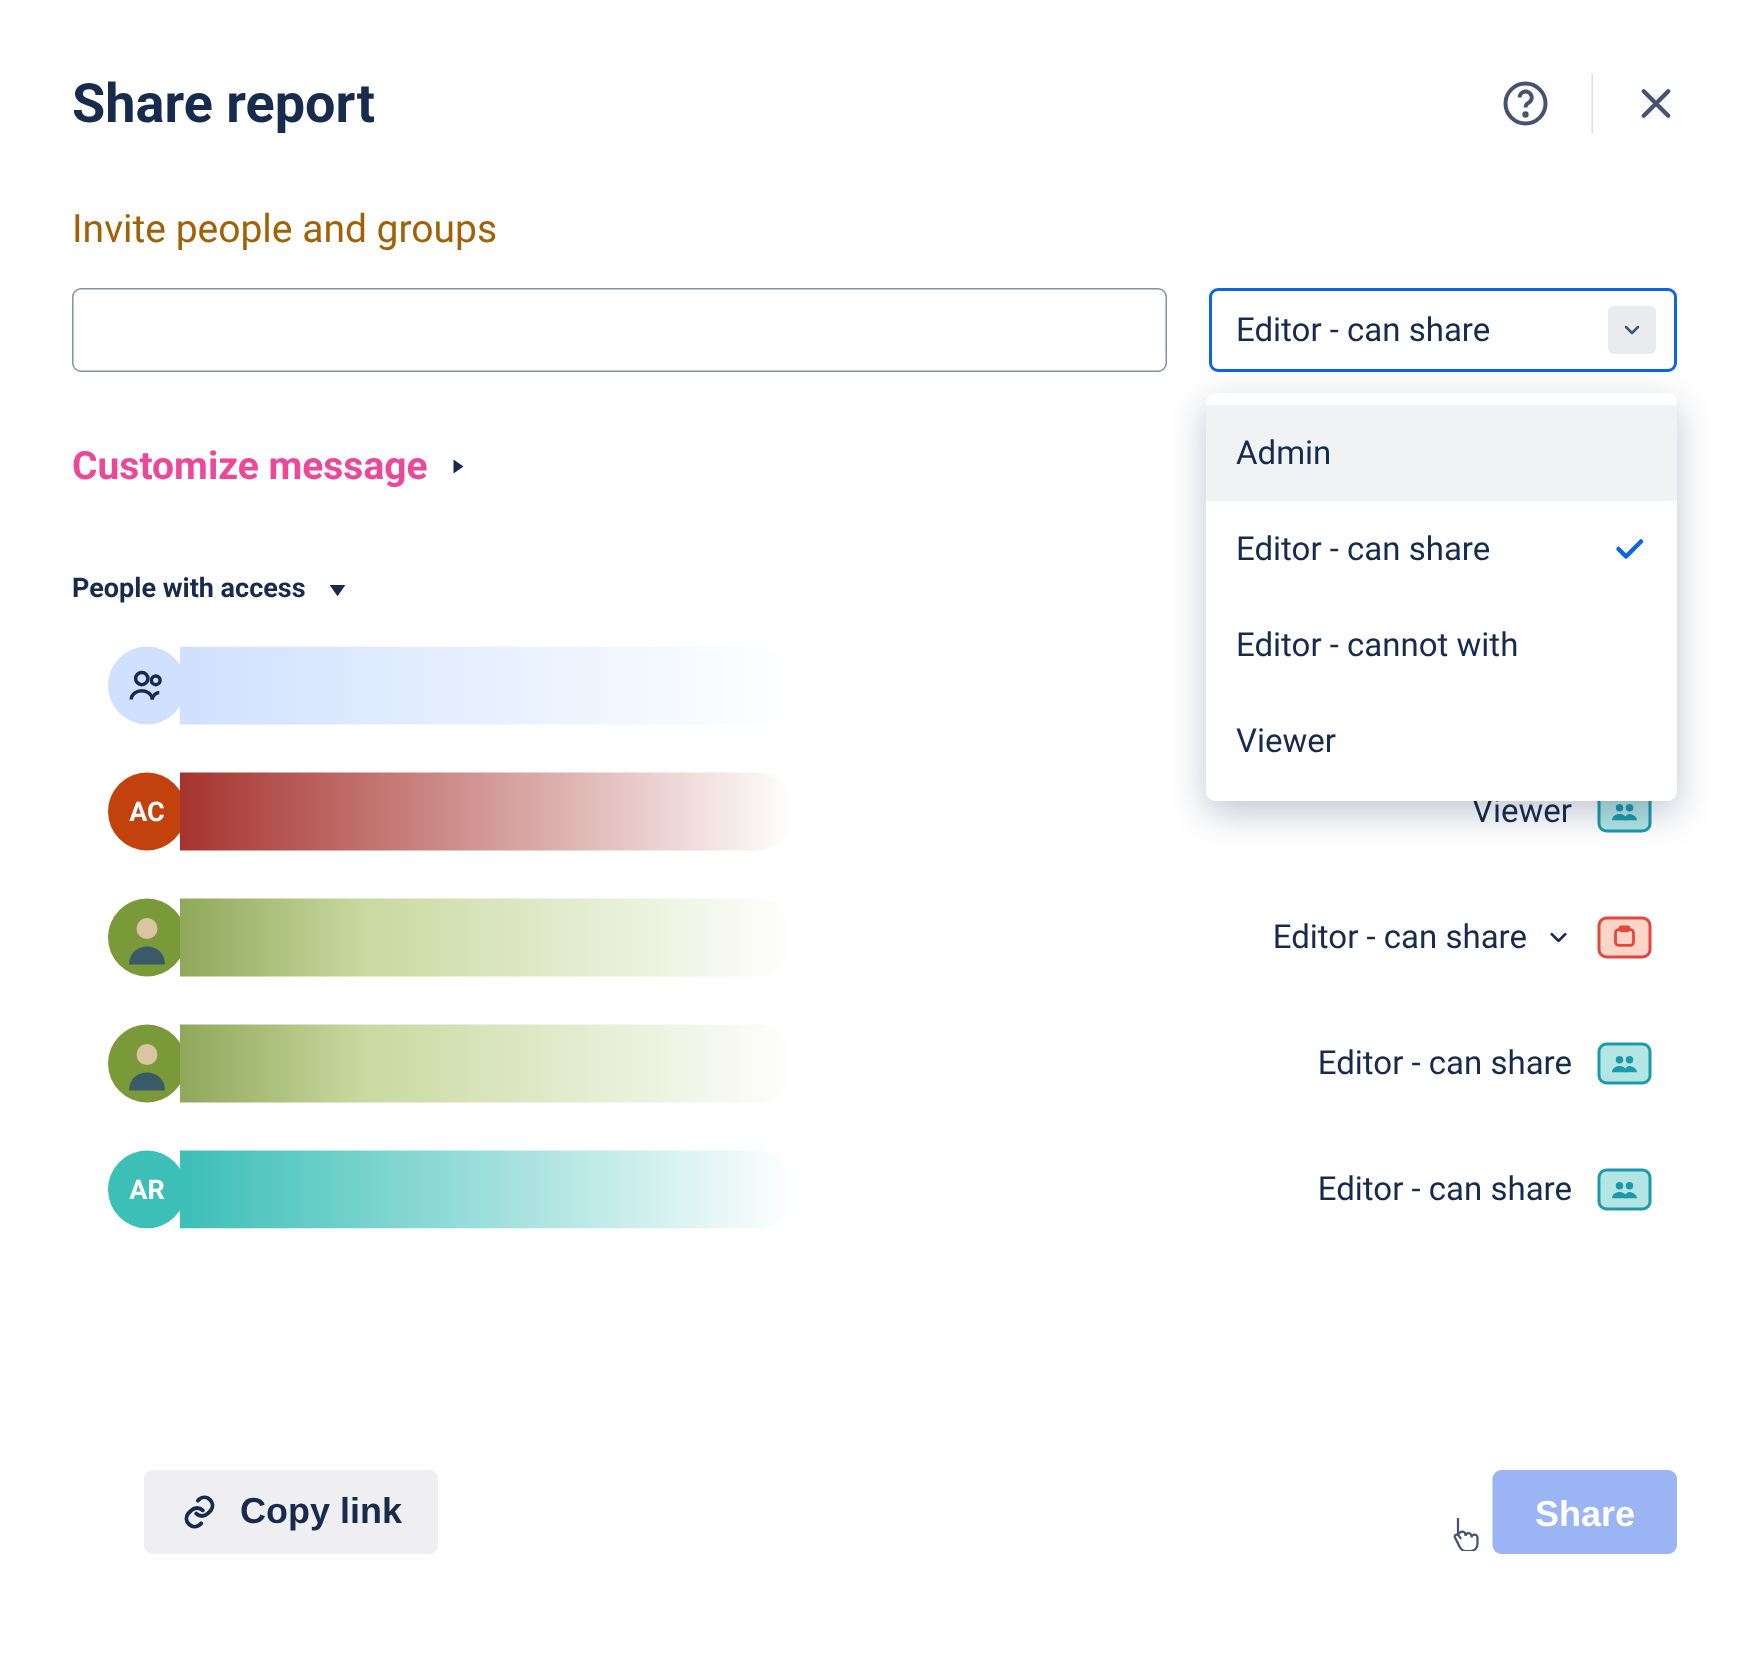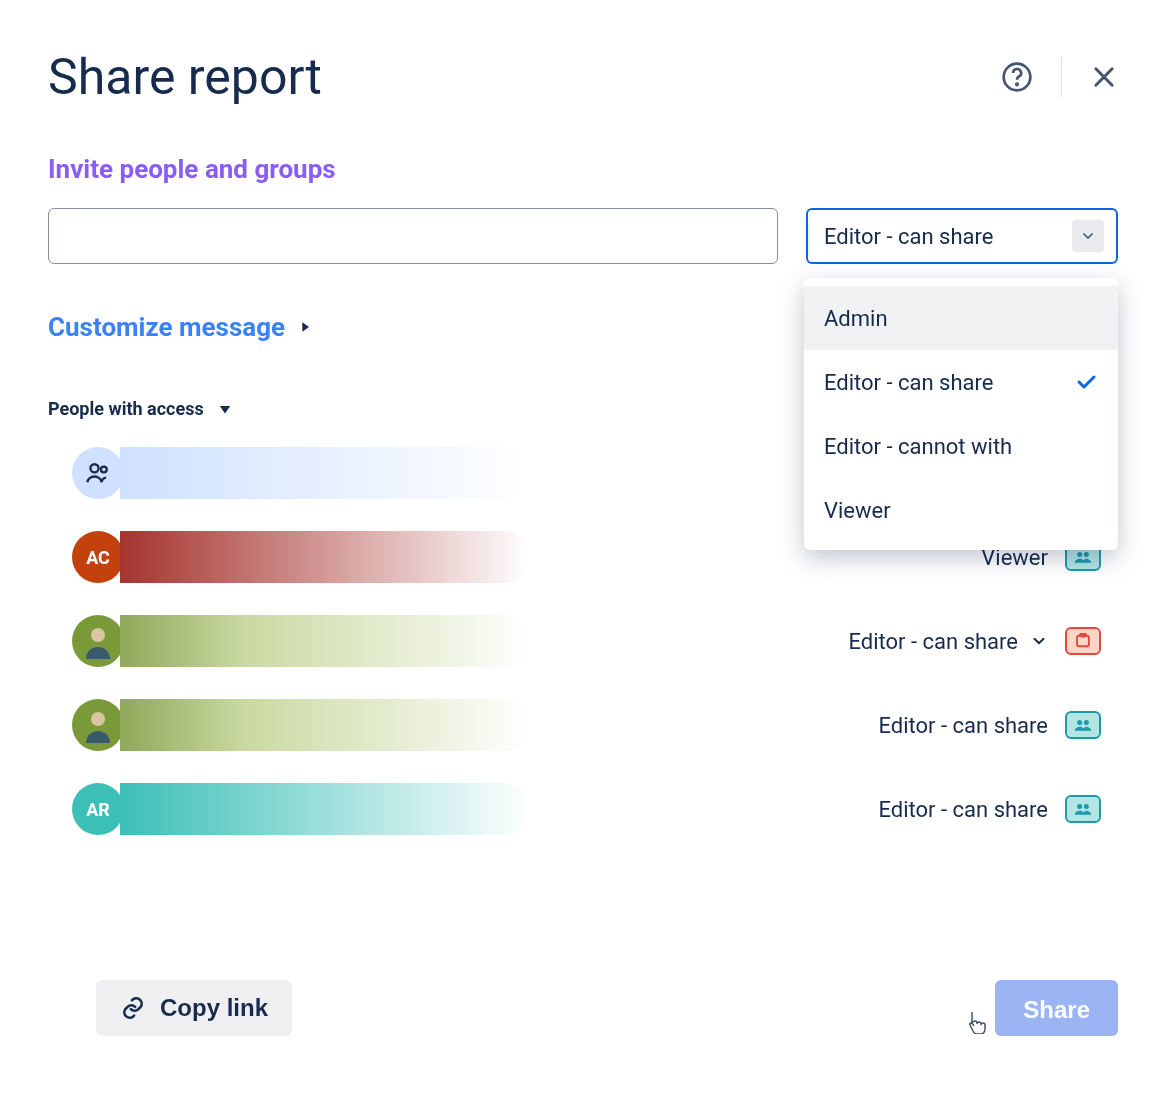--- a/index.html
+++ b/index.html
@@ -12,31 +12,31 @@
     position: relative;
     padding: 48px;
   }
   .header-row {
     display: flex;
     align-items: center;
     justify-content: space-between;
     margin-bottom: 48px;
   }
   .title {
-    font-size: 50px;
-    font-weight: 400;
+    font-size: 36px;
+    font-weight: 700;
     color: #172B4D;
   }
   .header-actions { display: flex; align-items: center; gap: 28px; }
   .divider-v { width: 1px; height: 40px; background: #DCDFE4; }
   .icon-btn { background: none; border: none; cursor: pointer; display:flex; align-items:center; justify-content:center; }
   .section-label {
     font-size: 26px;
-    font-weight: 700;
-    color: #8b5cf6;
+    font-weight: 400;
+    color: #a16207;
     margin-bottom: 24px;
   }
   .invite-row { display:flex; gap: 28px; align-items: center; margin-bottom: 48px; position:relative; }
   .invite-input {
     flex: 1;
     height: 56px;
     border: 1px solid #8590A2;
     border-radius: 6px;
     padding: 0 16px;
     font-size: 20px;
@@ -80,21 +80,21 @@
     align-items:center;
     justify-content: space-between;
     padding: 16px 20px;
     font-size: 22px;
     color: #172B4D;
     cursor:pointer;
   }
   .dropdown-item.highlight { background:#f1f2f4; }
   .customize-row {
     display:flex; align-items:center; gap: 12px;
-    font-size: 26px; font-weight: 700; color: #3b82f6;
+    font-size: 26px; font-weight: 700; color: #ec4899;
     margin-bottom: 56px;
     cursor:pointer;
   }
   .people-row {
     display:flex; align-items:center; gap: 12px;
     font-size: 18px; font-weight: 700; color: #172B4D;
     margin-bottom: 28px;
     cursor:pointer;
   }
   .access-list { display:flex; flex-direction:column; gap: 32px; padding-left: 24px; margin-bottom: 60px; max-height: 440px; overflow:hidden; }

